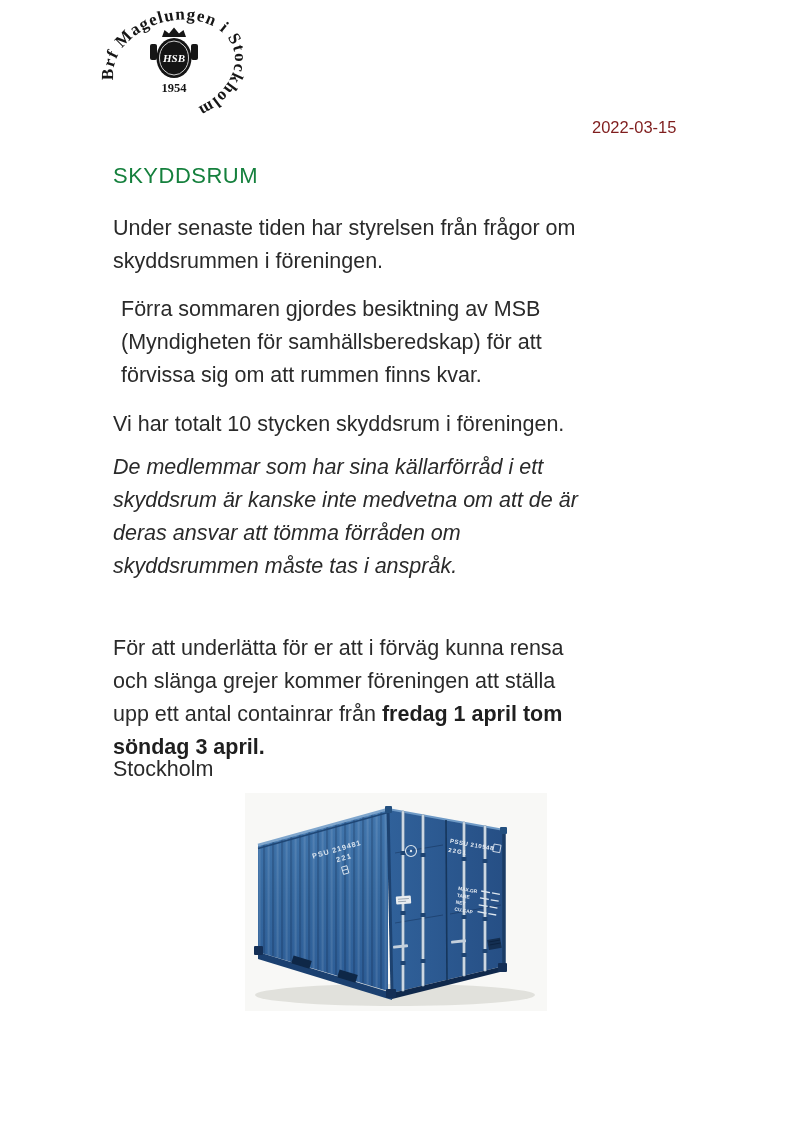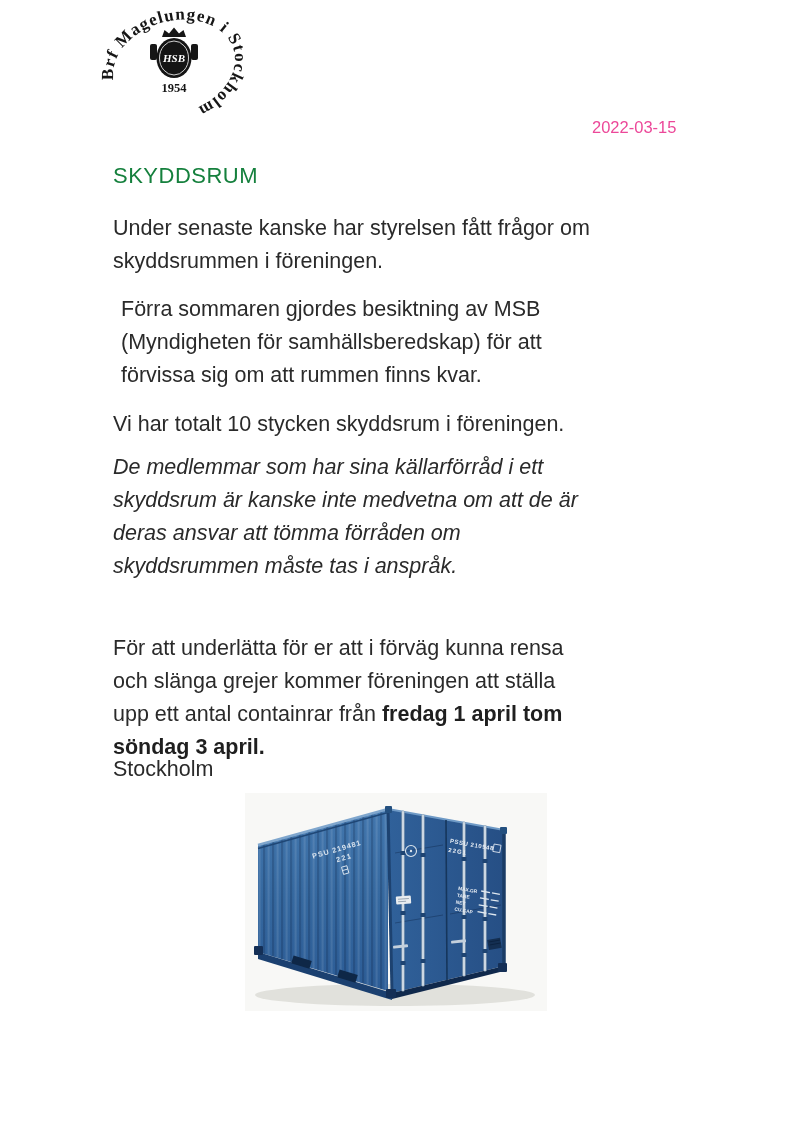--- a/index.html
+++ b/index.html
@@ -19,21 +19,21 @@
     left: 88px;
     top: 6px;
     width: 172px;
     height: 122px;
   }
   .date {
     position: absolute;
     left: 592px;
     top: 118px;
     font-size: 16.5px;
-    color: #ec4899;
+    color: #7f1d1d;
   }
   .title {
     position: absolute;
     left: 113px;
     top: 163px;
     font-size: 22px;
     font-weight: 400;
     letter-spacing: 0.5px;
     color: #15803d;
   }
@@ -85,21 +85,21 @@
       <ellipse cx="86" cy="52" rx="14.5" ry="17" fill="none" stroke="#ffffff" stroke-width="0.8"></ellipse>
       <text x="86" y="56" text-anchor="middle" font-family="'Liberation Serif', serif" font-style="italic" font-weight="bold" font-size="11" fill="#ffffff">HSB</text>
     </g>
     <text x="86" y="86" text-anchor="middle" font-family="'Liberation Serif', serif" font-weight="bold" font-size="12.5" fill="#161616">1954</text>
   </svg>
 
   <div class="date">2022-03-15</div>
 
   <div class="title">SKYDDSRUM</div>
 
-  <div class="para p1">Under senaste kanske har styrelsen fått frågor om
+  <div class="para p1">Under senaste tiden har styrelsen från frågor om
 skyddsrummen i föreningen.</div>
   <div class="para p2">Förra sommaren gjordes besiktning av MSB
 (Myndigheten för samhällsberedskap) för att
 förvissa sig om att rummen finns kvar.</div>
   <div class="para p3">Vi har totalt 10 stycken skyddsrum i föreningen.</div>
   <div class="para p4">De medlemmar som har sina källarförråd i ett
 skyddsrum är kanske inte medvetna om att de är
 deras ansvar att tömma förråden om
 skyddsrummen måste tas i anspråk.</div>
   <div class="para p5"><span>För att underlätta för er att i förväg kunna rensa

